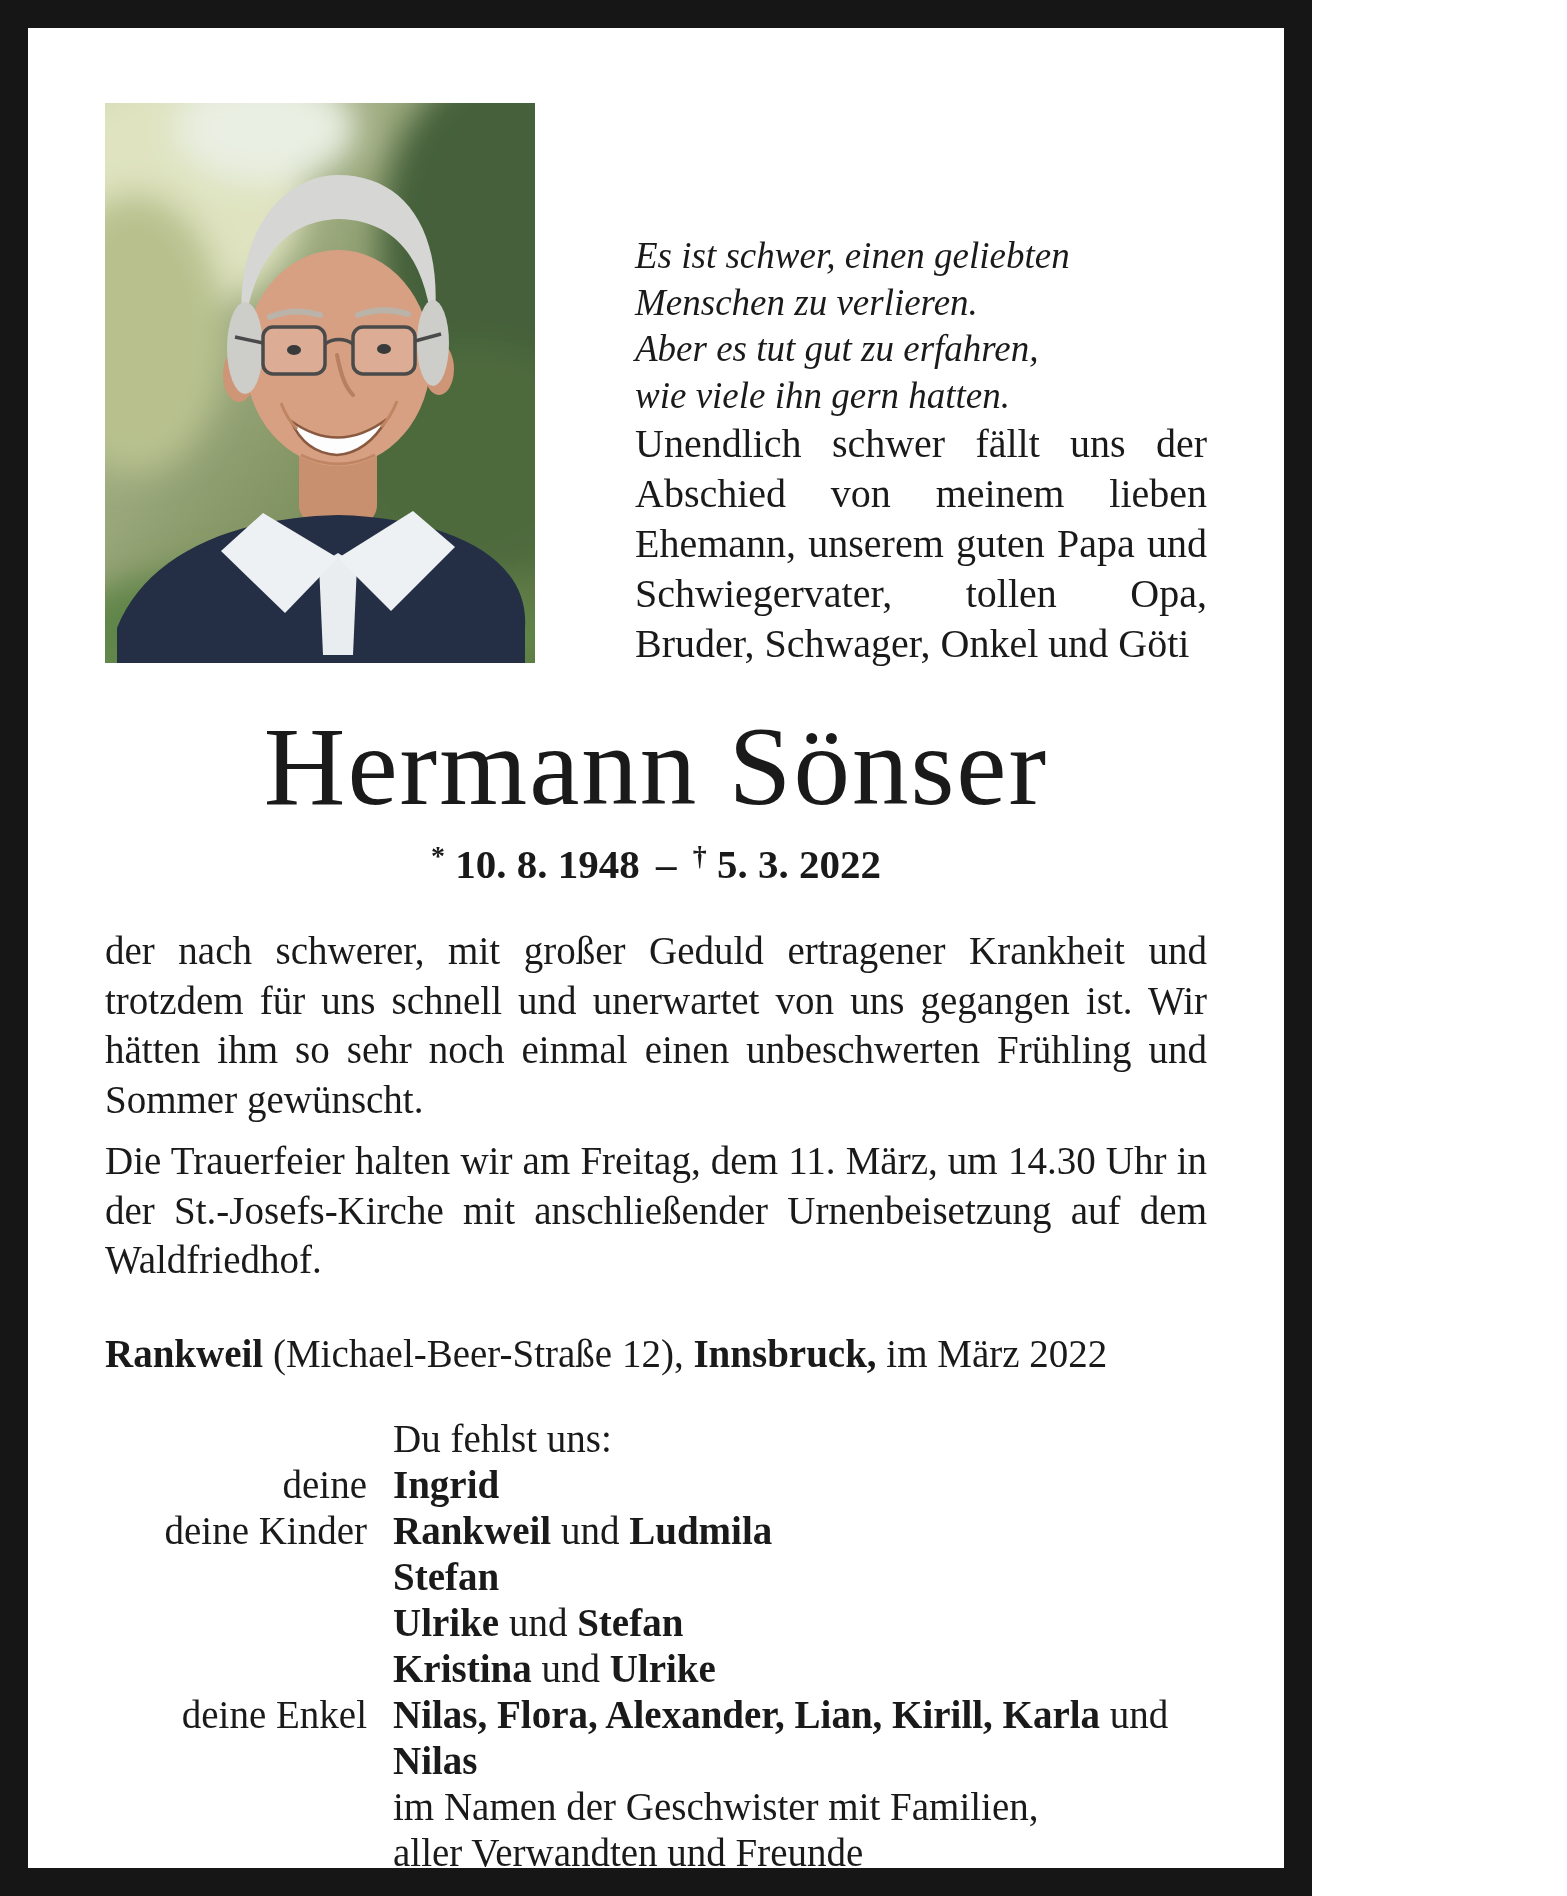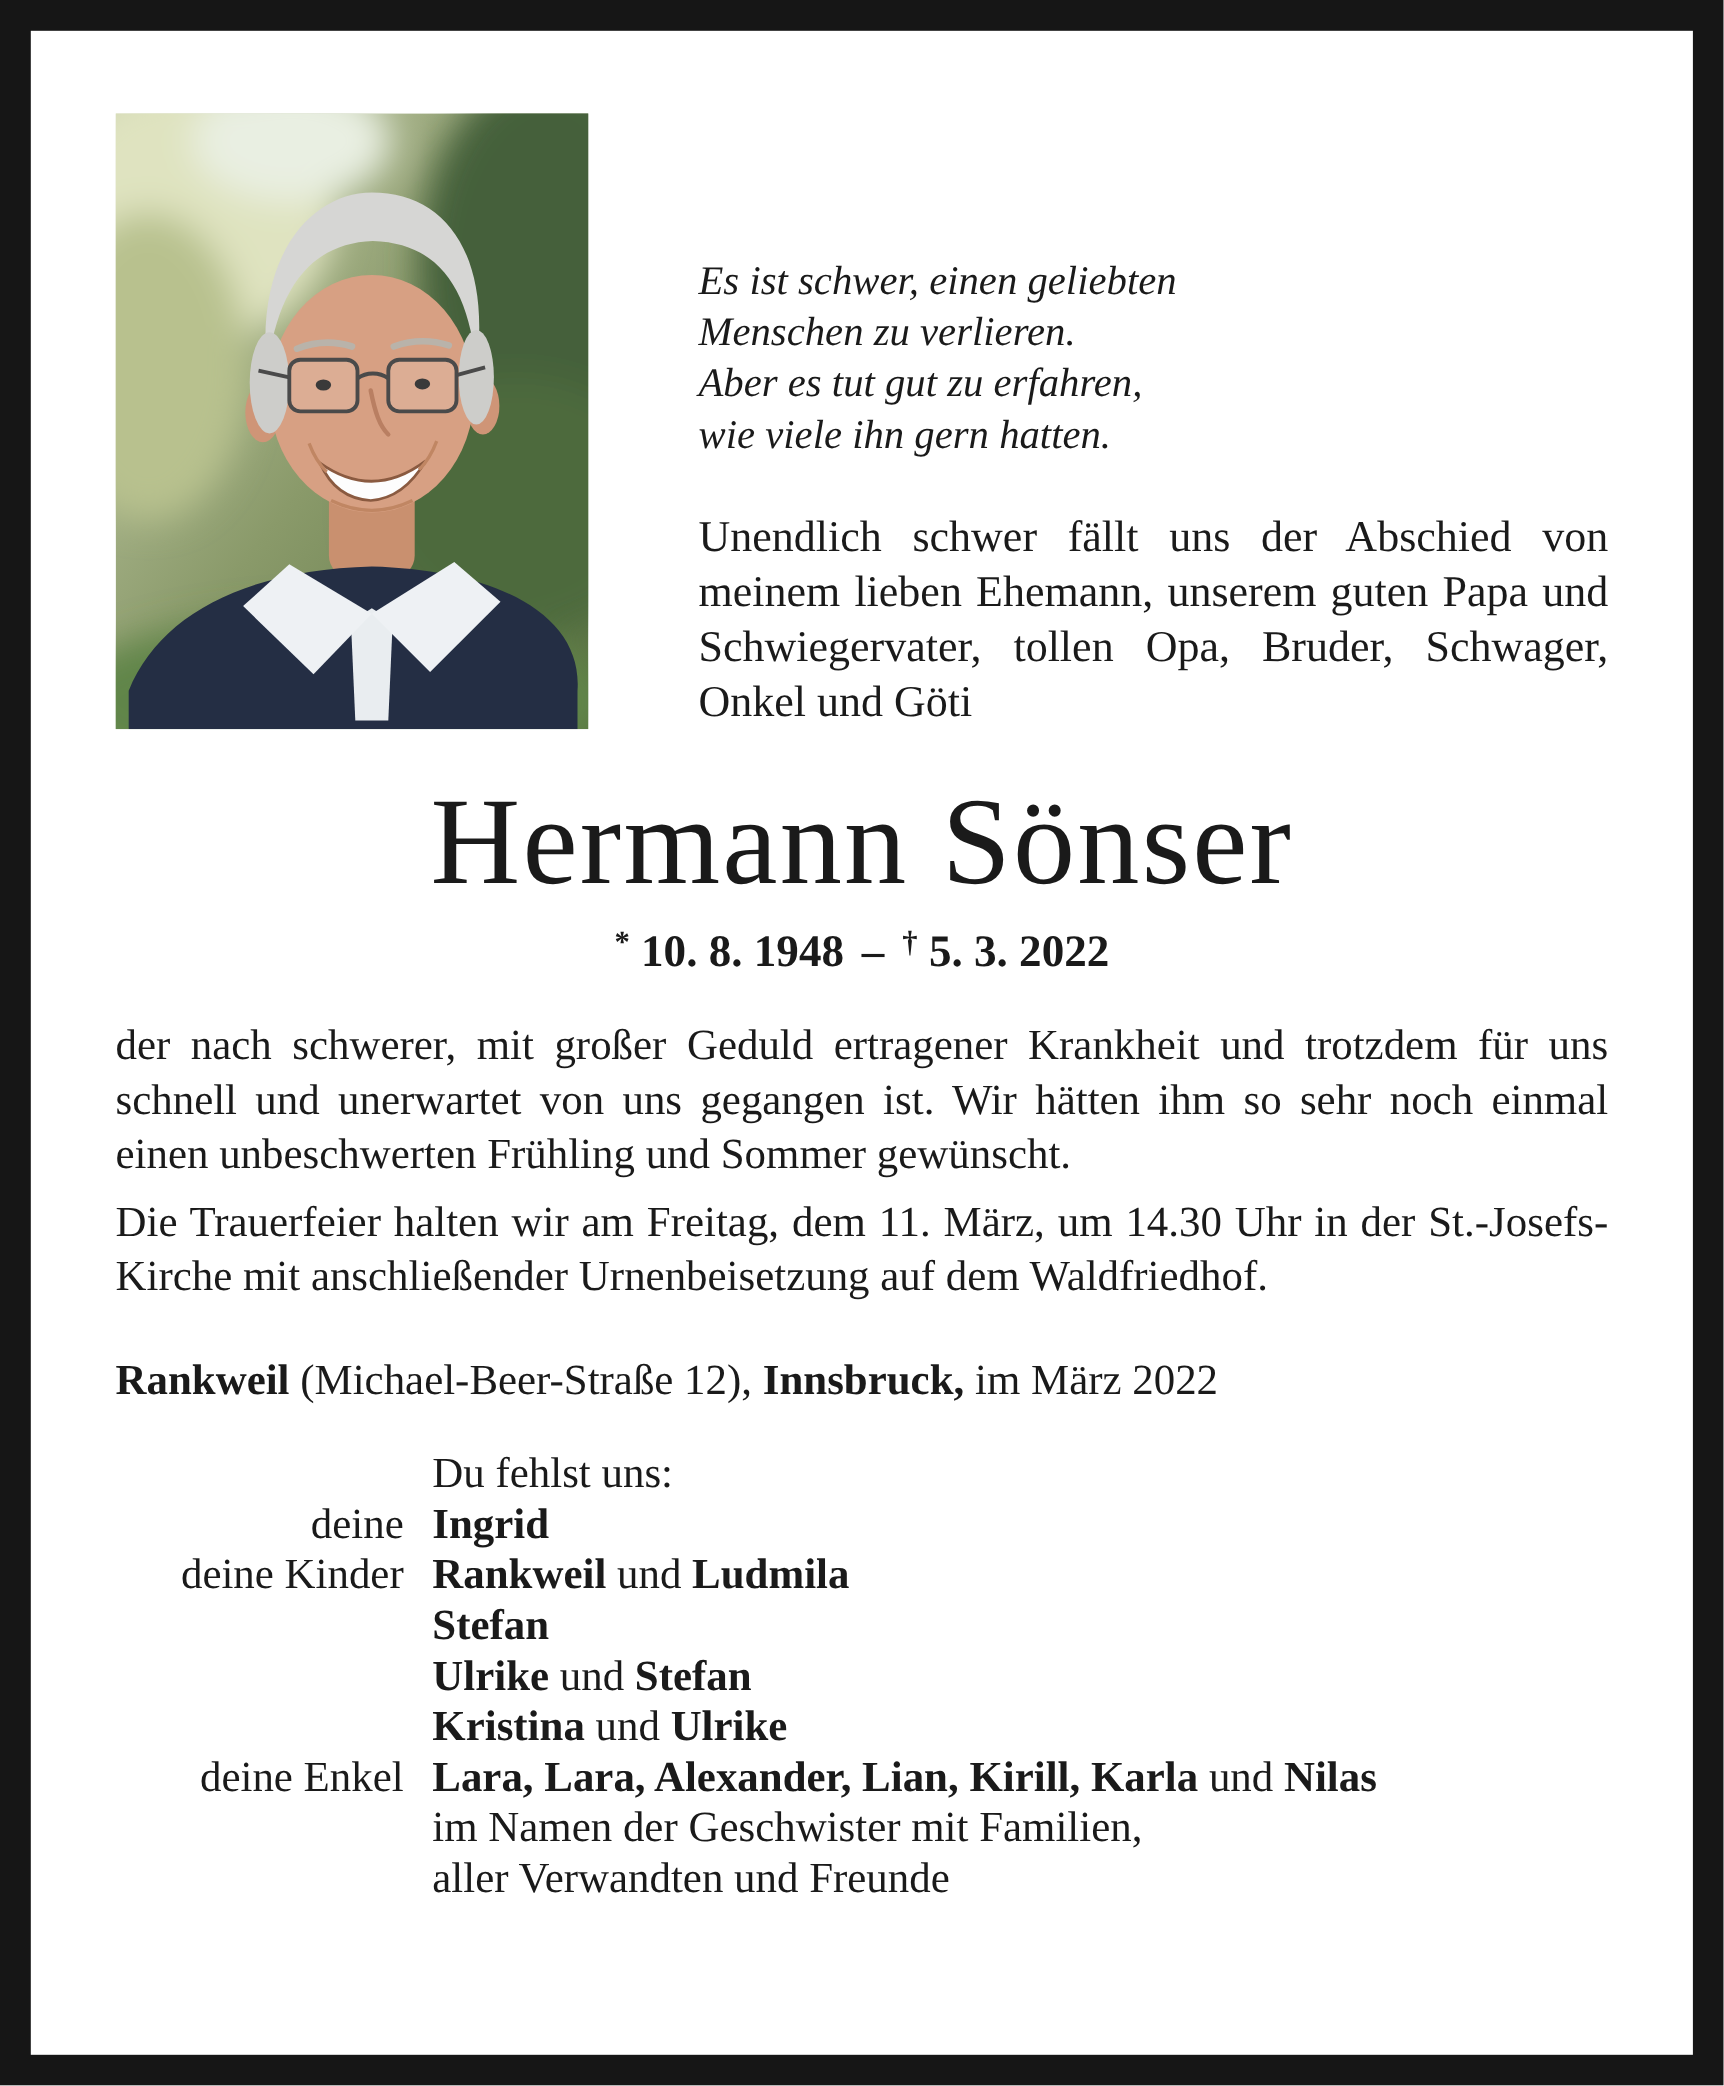--- a/index.html
+++ b/index.html
@@ -3,21 +3,21 @@
 <meta charset="utf-8">
 <style>
   * { margin:0; padding:0; box-sizing:border-box; }
   html,body { background:#ffffff; }
   body {
     width:1567px;
     font-family:"Liberation Serif", serif;
     color:#1a1a1a;
   }
   .frame {
-    width:1567px; height:1896px;
+    width:1312px; height:1896px;
     background:#161616;
     padding:28px;
   }
   .page {
     width:100%; height:100%;
     background:#ffffff;
     padding:75px 77px 0 77px;
     overflow:hidden;
   }
   .top-section { display:flex; gap:100px; }
@@ -177,21 +177,21 @@
         <div class="m-value"><span class="bold">Ingrid</span></div>
         <div class="m-label">deine Kinder</div>
         <div class="m-value"><span class="bold">Rankweil</span><span> und </span><span class="bold">Ludmila</span></div>
         <div class="m-label"></div>
         <div class="m-value"><span class="bold">Stefan</span></div>
         <div class="m-label"></div>
         <div class="m-value"><span class="bold">Ulrike</span><span> und </span><span class="bold">Stefan</span></div>
         <div class="m-label"></div>
         <div class="m-value"><span class="bold">Kristina</span><span> und </span><span class="bold">Ulrike</span></div>
         <div class="m-label">deine Enkel</div>
-        <div class="m-value"><span class="bold">Lara, Lara, Alexander, Lian, Kirill, Karla</span><span> und </span><span class="bold">Nilas</span></div>
+        <div class="m-value"><span class="bold">Nilas, Flora, Alexander, Lian, Kirill, Karla</span><span> und </span><span class="bold">Nilas</span></div>
         <div class="m-label"></div>
         <div class="m-value"><span>im Namen der Geschwister mit Familien,</span></div>
         <div class="m-label"></div>
         <div class="m-value"><span>aller Verwandten und Freunde</span></div>
       </div>
 
   </div>
 </div>
 
 </body></html>

